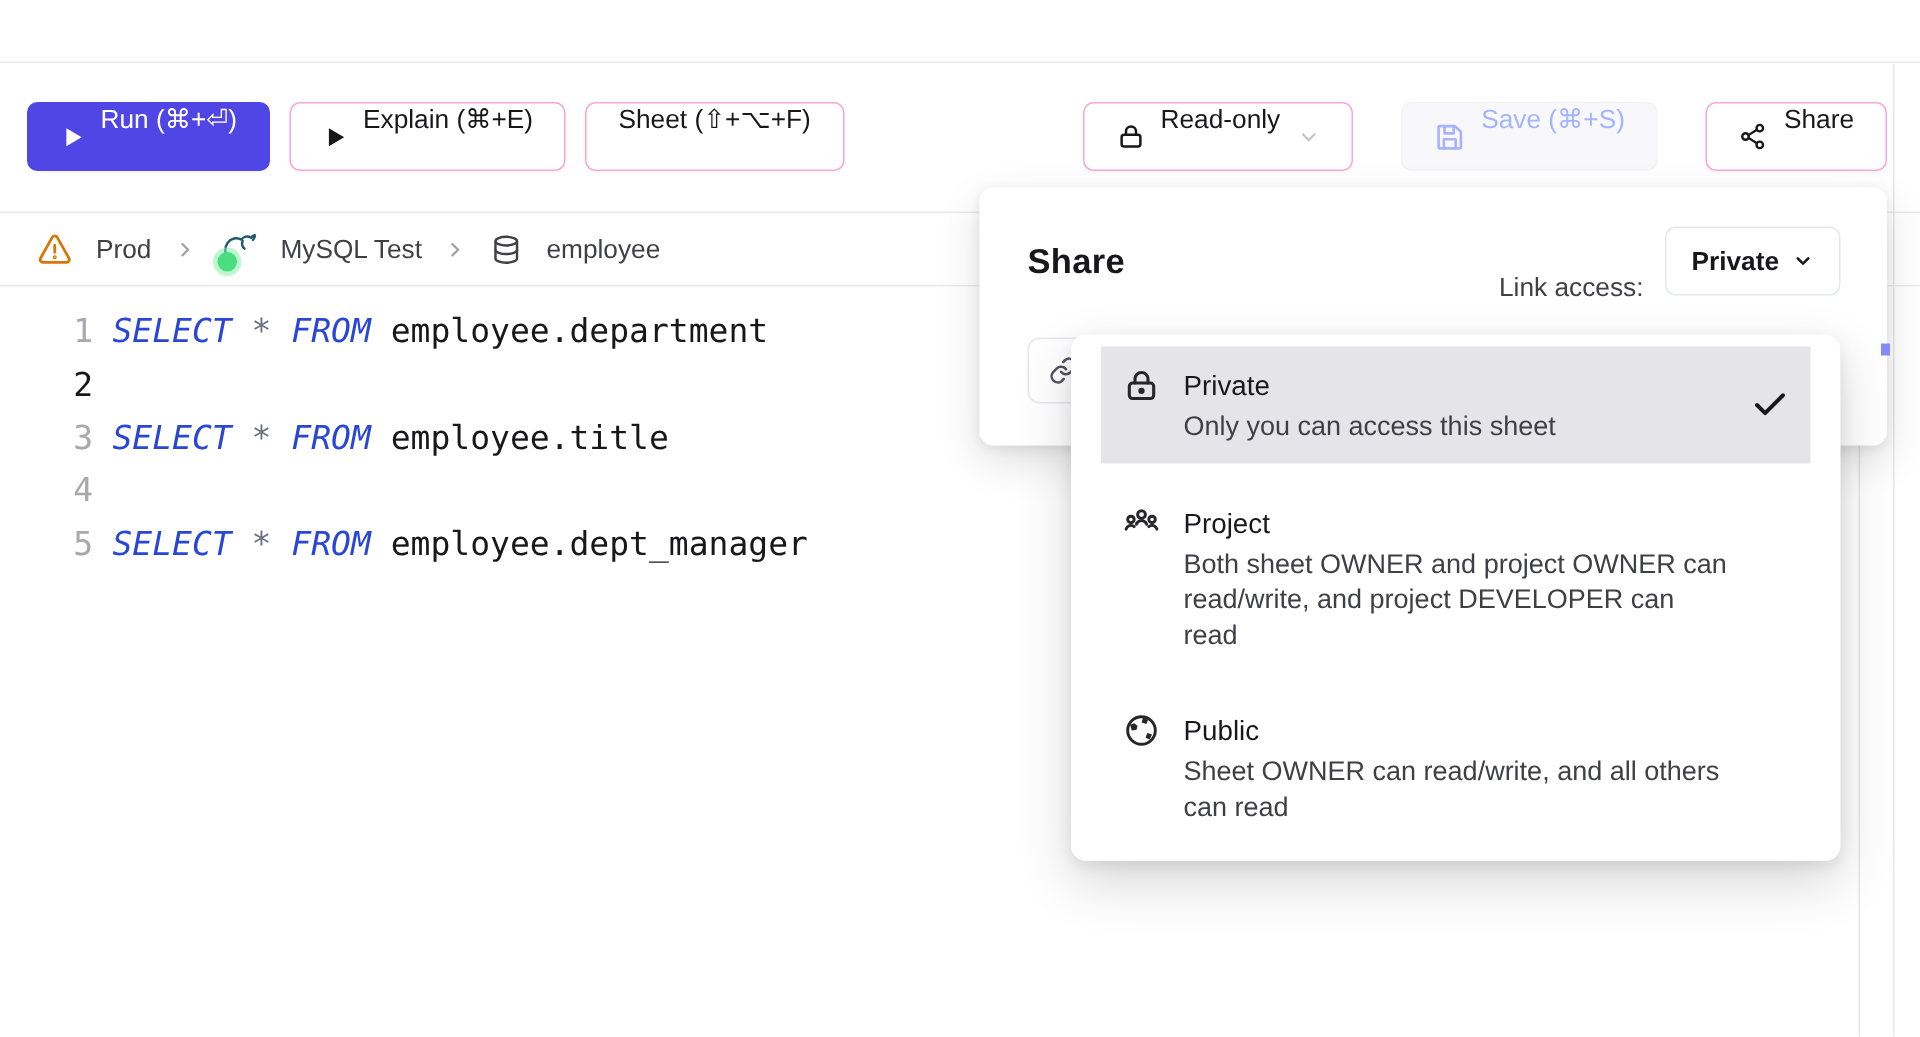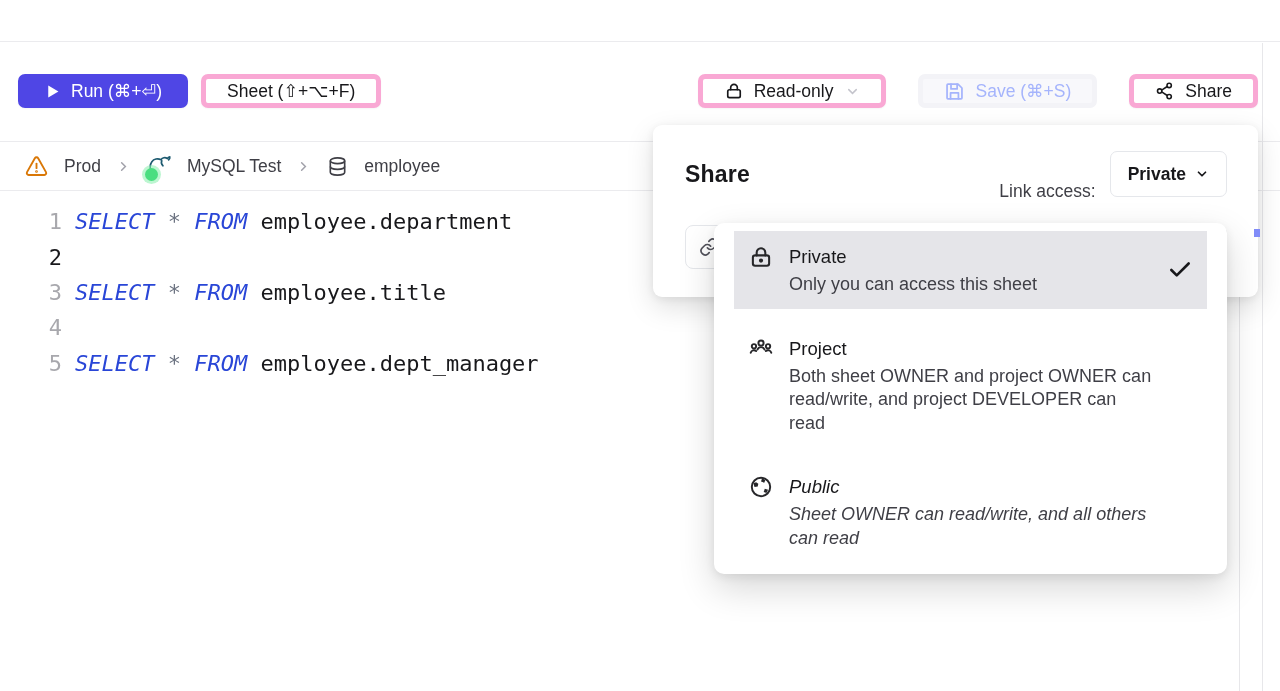--- a/index.html
+++ b/index.html
@@ -5,22 +5,22 @@
   * { margin:0; padding:0; box-sizing:border-box; }
   html,body { width:1280px; height:691px; overflow:hidden; background:#fff;
     font-family:"Liberation Sans","DejaVu Sans",sans-serif; color:#18181b; }
   .hairline-v { position:absolute; width:1px; background:#e7e7ea; z-index:5; }
   .topbar { position:absolute; left:0; top:0; width:1280px; height:42px; background:#fff; border-bottom:1px solid #ebebee; }
 
   
   .toolbar { position:absolute; left:18px; right:22px; top:68px; height:46px; display:flex; justify-content:space-between; align-items:center; z-index:8; }
   .tb-group { display:flex; gap:13px; }
   .tb-group.right { gap:32px; }
-  .btn { height:34px; display:inline-flex; align-items:center; gap:10px; padding:0 21px;
-    background:#fff; border:5px solid #f9a8d4; border-radius:7px; font-size:17.5px; color:#18181b;
+  .btn { height:46px; display:inline-flex; gap:10px; padding:0 21px;
+    background:#fff; border:1px solid #f9a8d4; border-radius:7px; font-size:17.5px; color:#18181b;
     box-shadow:0 1px 2px rgba(0,0,0,.04); cursor:pointer; white-space:nowrap; }
   .btn.primary { background:#4f46e5; border-color:#4f46e5; color:#fff; }
   .btn.disabled { background:#f8f8fb; border-color:#f3f3f7; color:#a5b4fc; box-shadow:none; }
   .btn .chev { margin-left:2px; display:flex; }
   .icon { display:inline-flex; align-items:center; justify-content:center; }
 
   
   .breadcrumb { position:absolute; left:0; right:0; top:141px; height:50px; background:#fff;
     border-top:1px solid #ebebee; border-bottom:1px solid #ebebee; display:flex; align-items:center;
     padding-left:24px; gap:15px; font-size:17.5px; color:#3f3f46; z-index:4; }
@@ -49,21 +49,21 @@
   .link-access-label { font-size:17.5px; color:#3f3f46;margin-top:35px; }
   .access-btn { height:46px; display:inline-flex; align-items:center; gap:9px; padding:0 17px;
     background:#fff; border:1px solid #e5e7eb; border-radius:7px; font-size:17.5px; font-weight:700; color:#18181b; cursor:pointer; }
   .link-input { position:absolute; left:32px; top:100px; width:542px; height:44px; border:1px solid #e5e7eb;
     border-radius:8px; display:flex; align-items:center; padding-left:13px; background:#fff; }
 
   
   .access-menu { position:absolute; left:714px; top:223px; width:513px; background:#fff; border-radius:10px;
     box-shadow:0 14px 36px rgba(0,0,0,.16), 0 3px 10px rgba(0,0,0,.08); z-index:60; padding:8px 20px; }
   .menu-item { display:flex; align-items:flex-start; padding:12px 14px; cursor:pointer; margin-bottom:14px; }
-  .menu-item:last-child { margin-bottom:4px;font-style:italic; }
+  .menu-item:last-child { margin-bottom:4px; }
   .menu-item.selected { background:#e5e5e9; }
   .mi-icon { width:26px; margin-right:15px; margin-top:1px; flex:0 0 26px; }
   .mi-text { flex:1; }
   .mi-title { font-size:18.5px; font-weight:500; color:#18181b; line-height:27px; }
   .mi-desc { font-size:18px; color:#3f3f46; line-height:23.5px; max-width:378px; margin-top:3px; }
   .mi-check { align-self:center; margin-left:10px; flex:0 0 26px; }
 
   .purple-tick { position:absolute; left:1254px; top:229px; width:6px; height:8px; background:#818cf8; z-index:55; }
   svg { display:block; }
 </style>
@@ -74,20 +74,28 @@
 
 <div class="toolbar">
   <div class="tb-group">
     <button class="btn primary">
       <span class="icon">
         <svg width="17" height="17" viewBox="0 0 20 20">
             <polygon points="5,3 17,10 5,17" fill="#fff"></polygon>
           </svg>
       </span>
       <span>Run (⌘+⏎)</span>
+    </button>
+    <button class="btn">
+      <span class="icon">
+        <svg width="17" height="17" viewBox="0 0 20 20">
+            <polygon points="5,3 17,10 5,17" fill="#18181b"></polygon>
+          </svg>
+      </span>
+      <span>Explain (⌘+E)</span>
     </button>
     <button class="btn">
       <span>Sheet (⇧+⌥+F)</span>
     </button>
   </div>
   <div class="tb-group right">
     <button class="btn">
       <span class="icon">
         <svg width="20" height="20" viewBox="0 0 24 24" fill="none" stroke="#18181b" stroke-width="2" stroke-linecap="round" stroke-linejoin="round">
           <rect x="4.5" y="10.5" width="15" height="9.5" rx="2"></rect>

